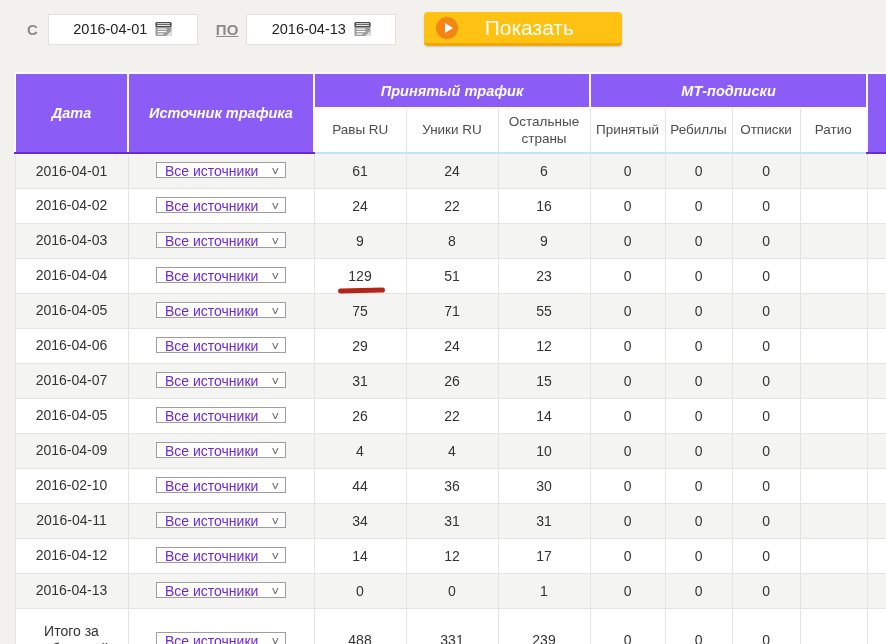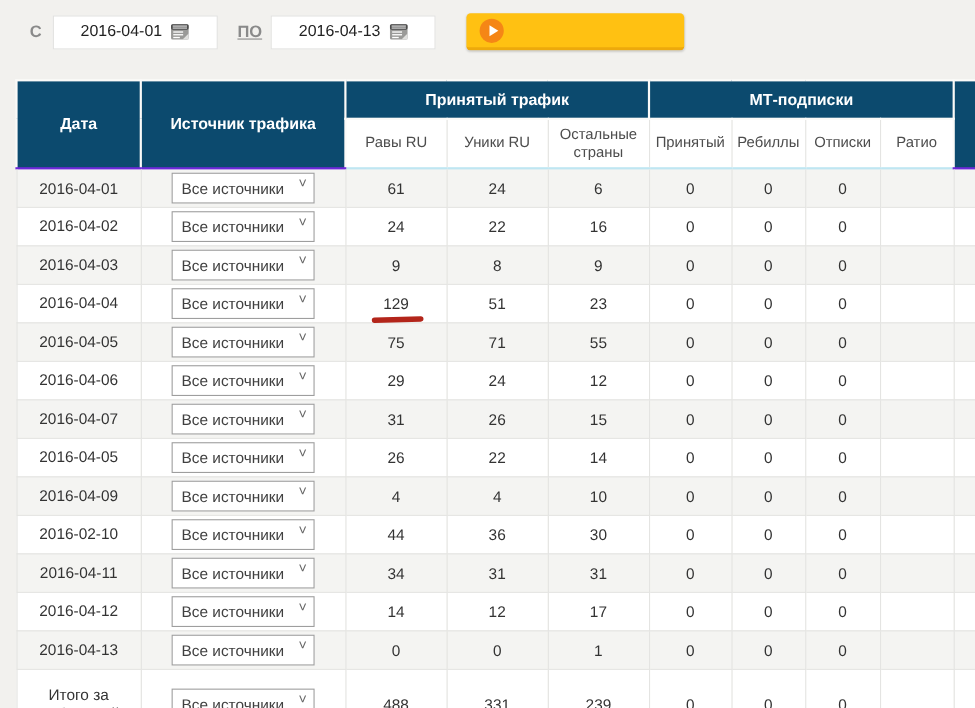--- a/index.html
+++ b/index.html
@@ -71,23 +71,24 @@
   col.c-v4 { width: 75px; }
   col.c-v5 { width: 67px; }
   col.c-v6 { width: 68px; }
   col.c-v7 { width: 67px; }
   col.c-cut { width: 28px; }
 
   th {
     font-weight: bold; text-align: center; vertical-align: middle;
   }
   .th-teal {
-    background: #0c4a6e; color: #ffffff;
+    background: #8b5cf6; color: #ffffff;
     border: 2px solid #fbfaf8;
     font-size: 14.5px;
+    font-style: italic;
   }
   .th-group { height: 35px; }
   .th-span2 { border-bottom: 2px solid #6d28d9; text-align: center; }
   .th-sub {
     background: #ffffff; color: #4d4d4d;
     font-weight: normal; font-size: 13.5px;
     border: 1px solid #e4e4e2;
     border-bottom: 2px solid #bfe6f2;
     height: 45px; line-height: 1.25;
     padding: 2px;
@@ -98,25 +99,25 @@
     height: 35px;
   }
   tbody tr:nth-child(odd) td { background: #f4f4f2; }
   tbody tr:nth-child(even) td { background: #ffffff; }
   tr.totals-row td { height: 64px; background: #ffffff; }
   td.date-cell { font-size: 14px; color: #333; padding: 0 6px; line-height: 1.3; }
 
   .sel-wrap { position: relative; display: inline-block; width: 130px; }
   select.src-select {
     -webkit-appearance: none; -moz-appearance: none; appearance: none;
-    width: 130px; height: 28px;
+    width: 130px; height: 16px;
     background: #ffffff;
     border: 1px solid #9e9e9e; border-radius: 0;
     font-family: "Liberation Sans", sans-serif;
-    font-size: 14px; color: #404040;
+    font-size: 14px; color: #6d28d9;
     padding: 0 20px 0 8px;
     cursor: pointer;
   }
   .sel-chev {
     position: absolute; right: 7px; top: 2px;
     color: #666; font-size: 13px; pointer-events: none;
   }
 
   .val-wrap { position: relative; display: inline-block; }
   .red-underline {
@@ -161,20 +162,21 @@
         <rect x="2.5" y="12.5" width="6" height="1.2" fill="#ffffff"></rect>
         <path d="M11 15 L16.5 15 L16.5 9.5 Z" fill="#e0e0de"></path>
       </svg>
     </span>
   </div>
 
   <button class="show-btn">
     <span class="play-circle">
         <span class="play-tri"></span>
       </span>
+    <span class="btn-label">Показать</span>
   </button>
 </div>
 
 <div class="tbl-wrap">
   <table>
     <colgroup>
       <col class="c-date">
         <col class="c-src">
       <col class="c-v1">
         <col class="c-v2">

